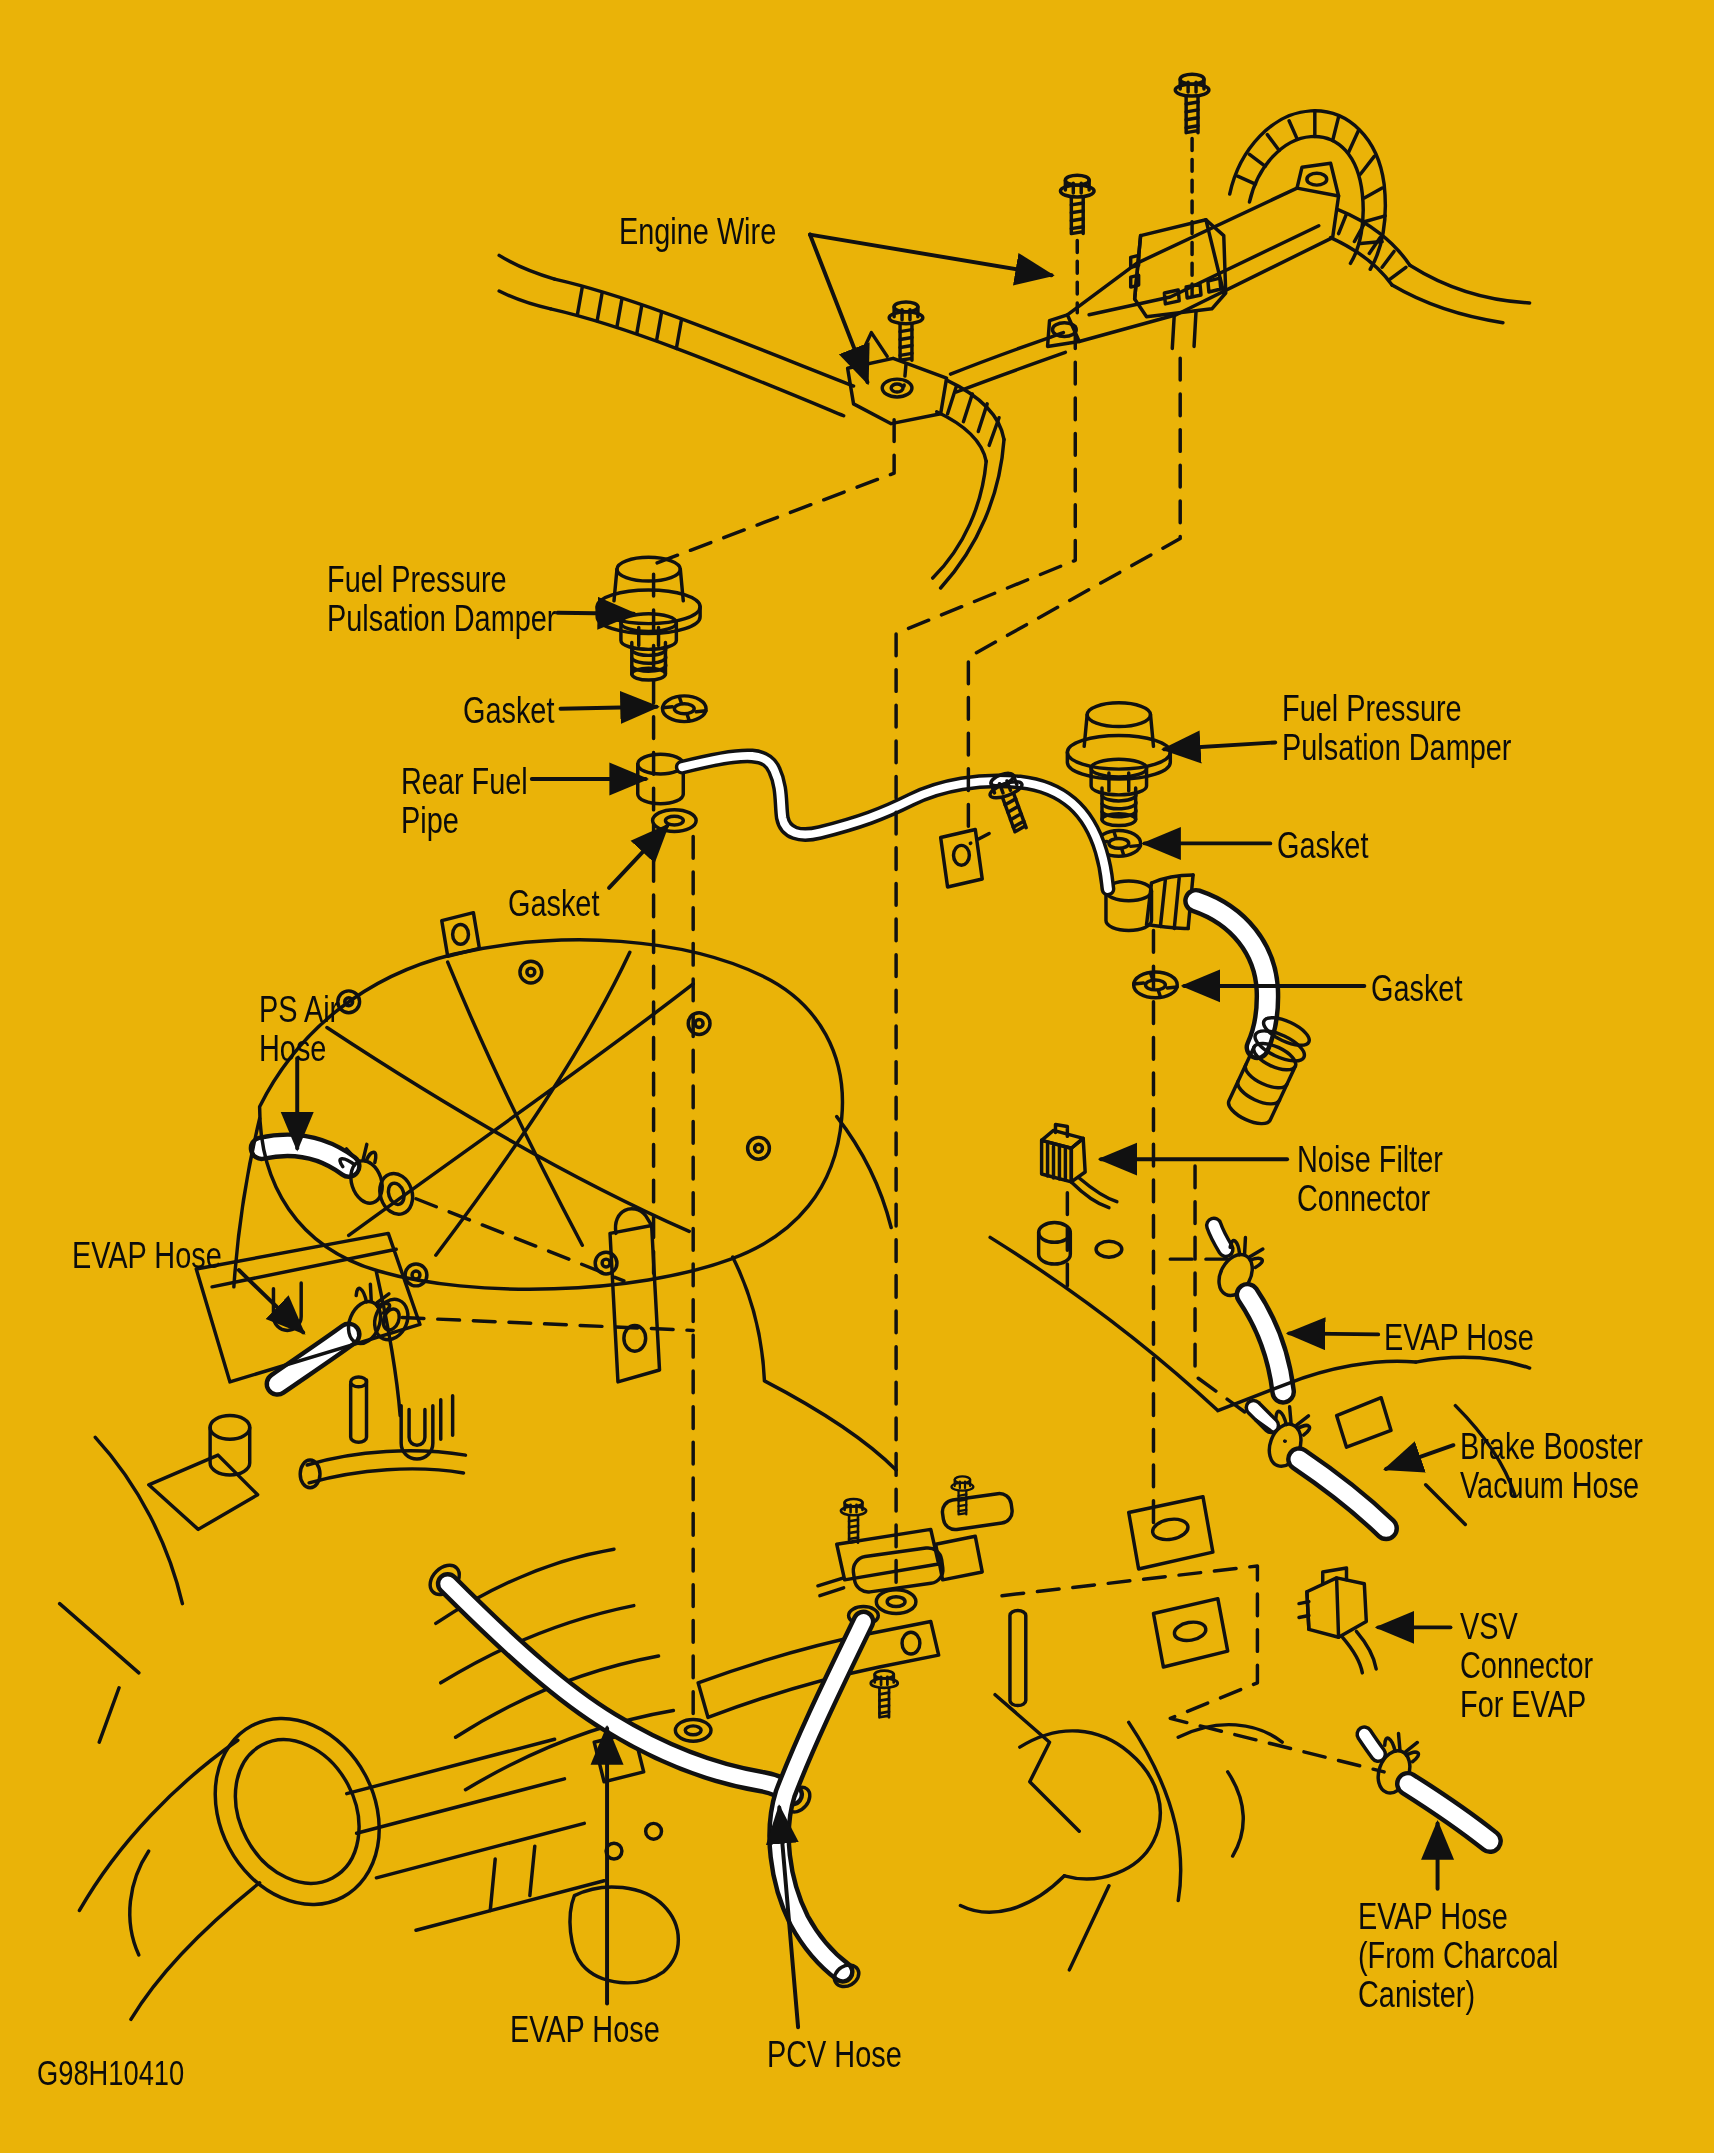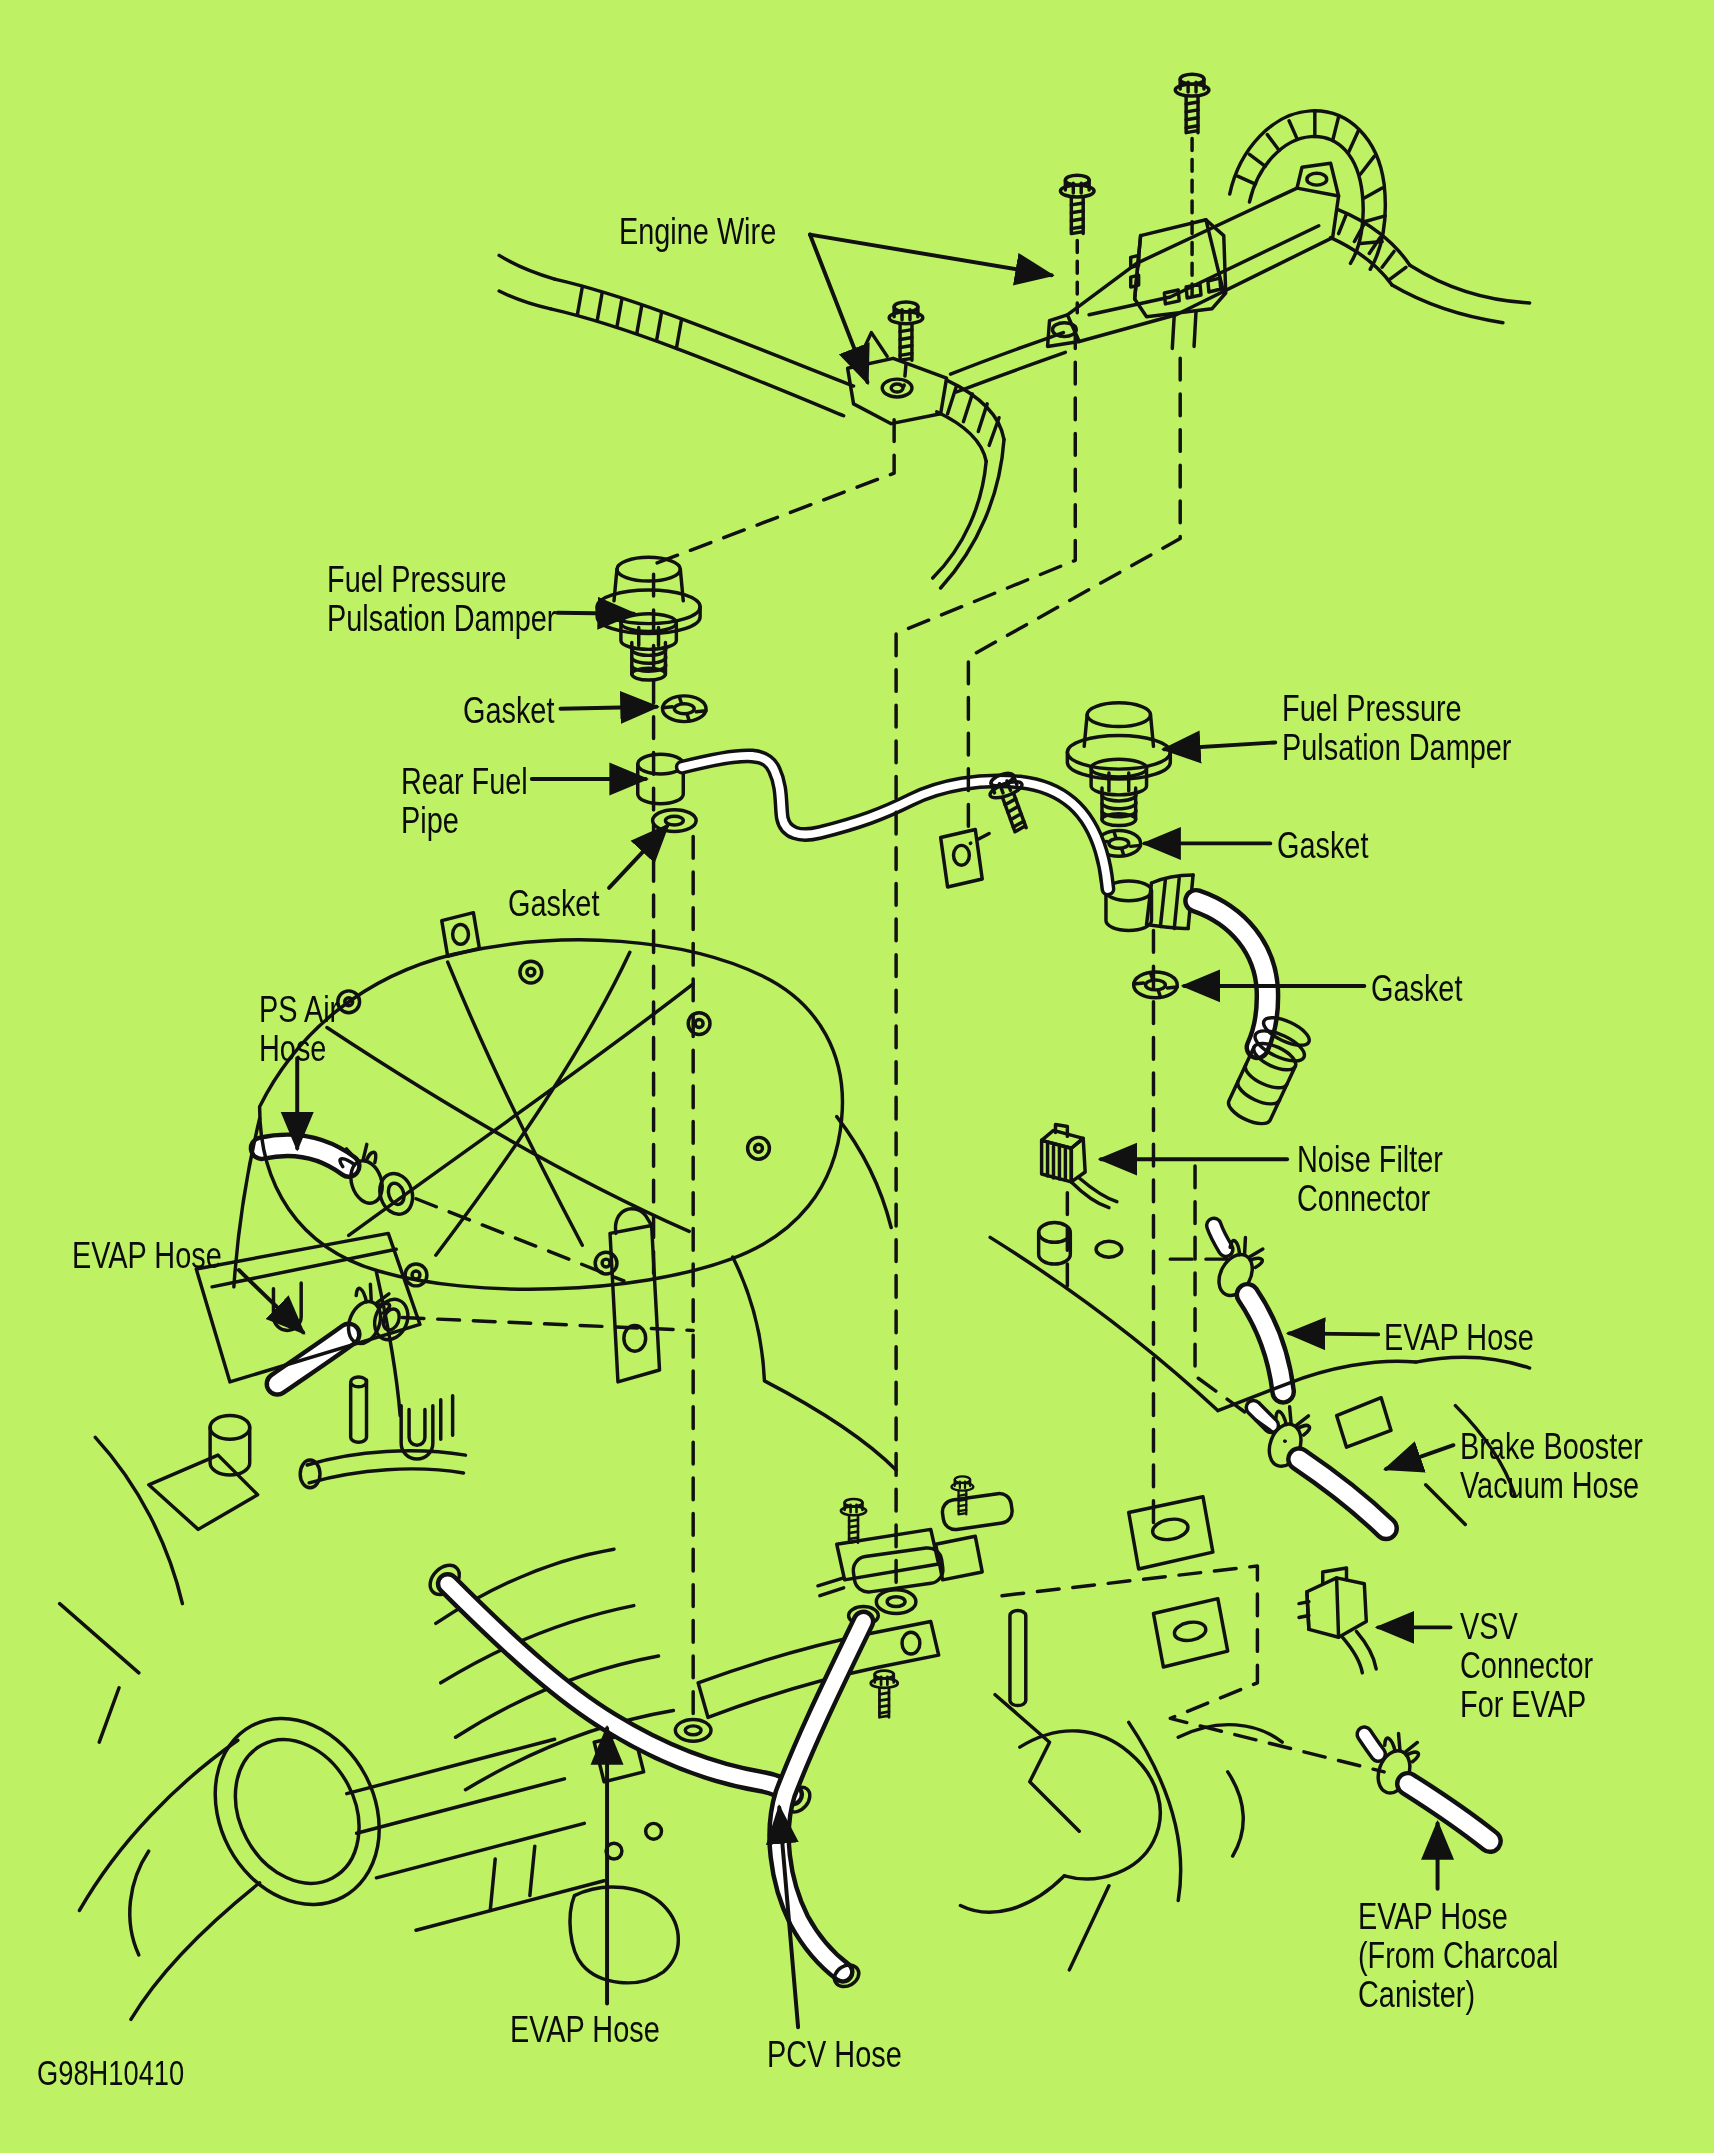--- a/index.html
+++ b/index.html
@@ -1,16 +1,16 @@
 <!DOCTYPE html>
 <html><head>
 <meta charset="utf-8">
 <style>
   html,body{margin:0;padding:0;background:#fff;}
-  #page{position:relative;width:1715px;height:2153px;background:#bef264;overflow:hidden;
+  #page{position:relative;width:1715px;height:2153px;background:#eab308;overflow:hidden;
         font-family:"Liberation Sans", sans-serif;}
   #art{position:absolute;left:0;top:0;}
   .lbl{position:absolute;color:#0c0c0c;font-size:37px;line-height:39px;
        white-space:pre-line;transform:scaleX(.78);transform-origin:left top;
        letter-spacing:0px;}
   .code{font-size:35px;}
   svg *{vector-effect:none;}
 </style>
 </head>
 <body>

